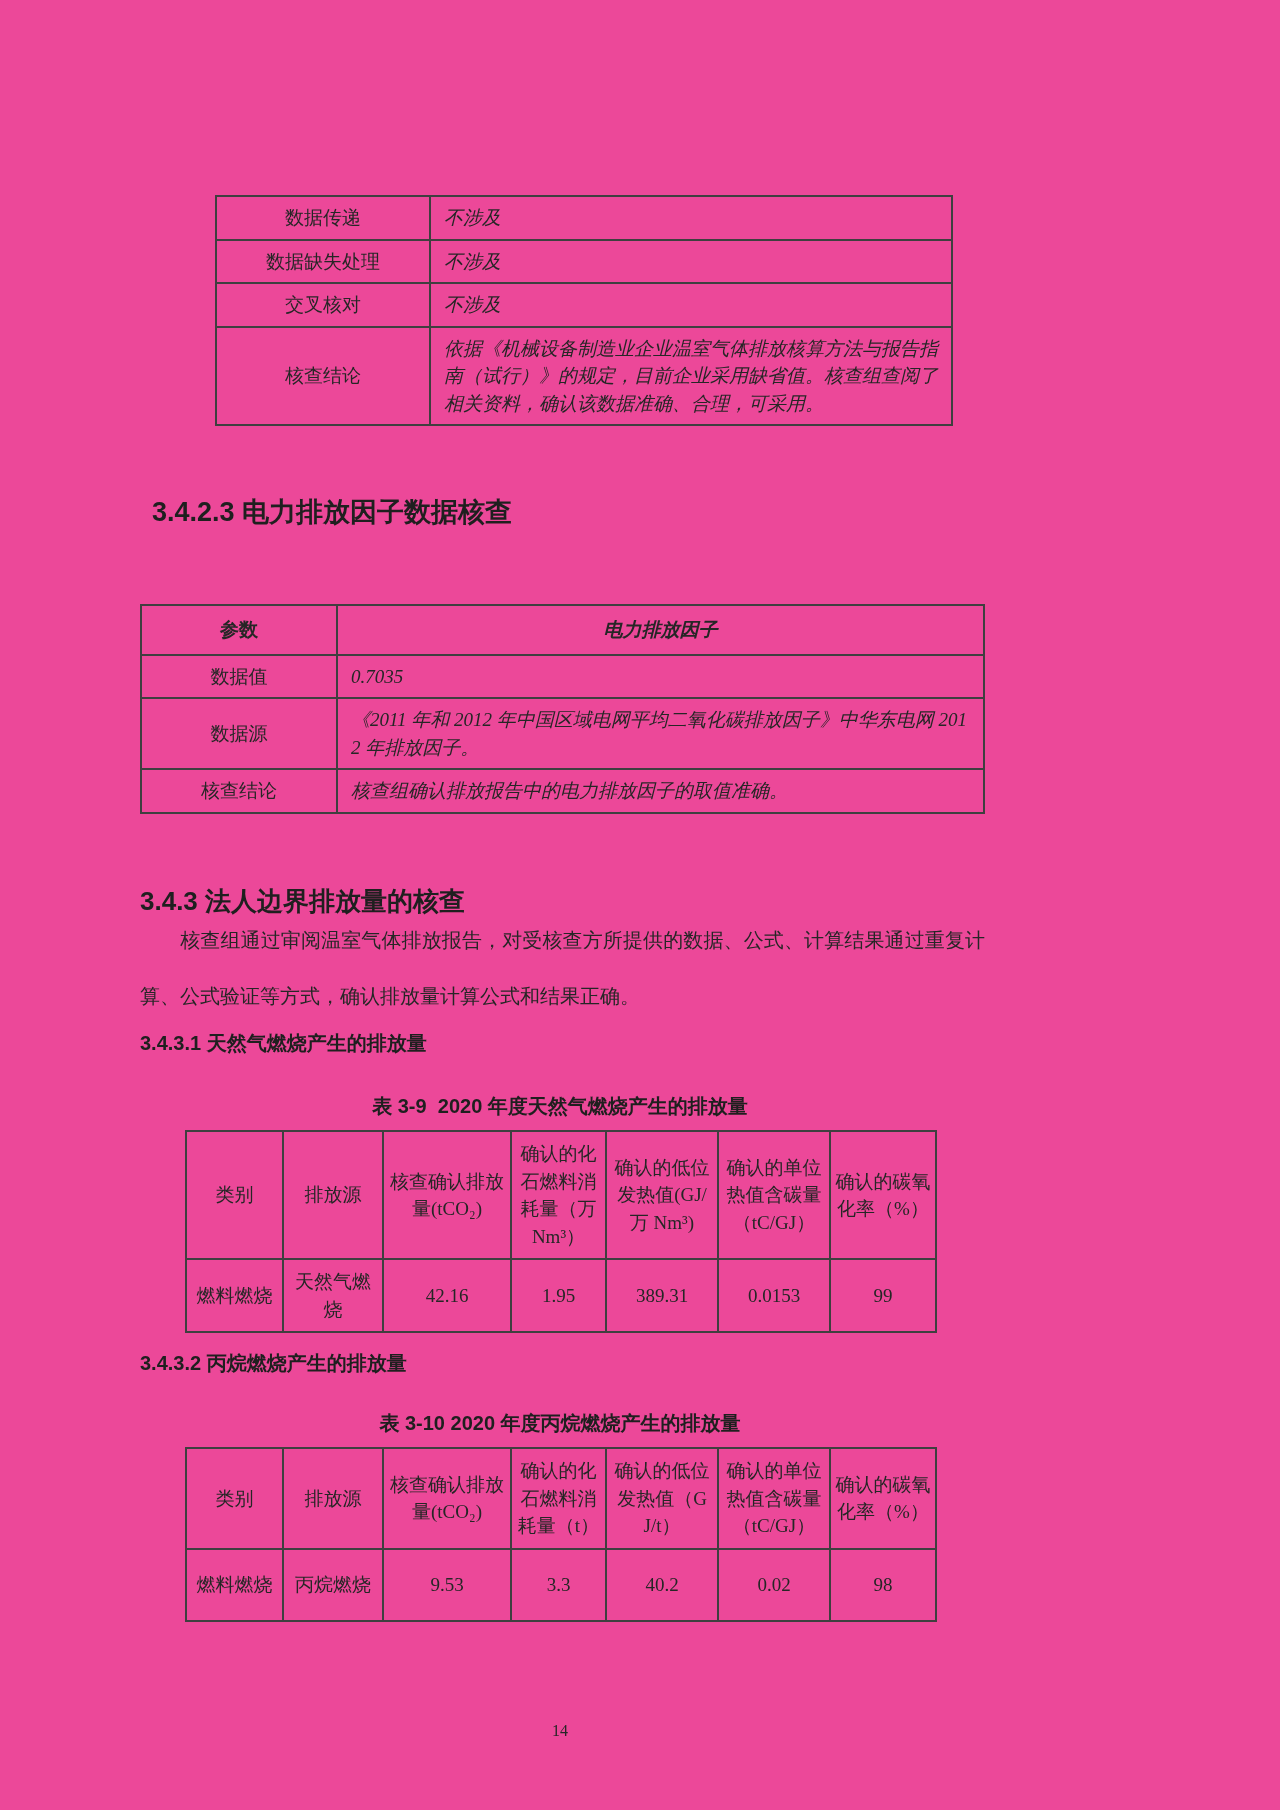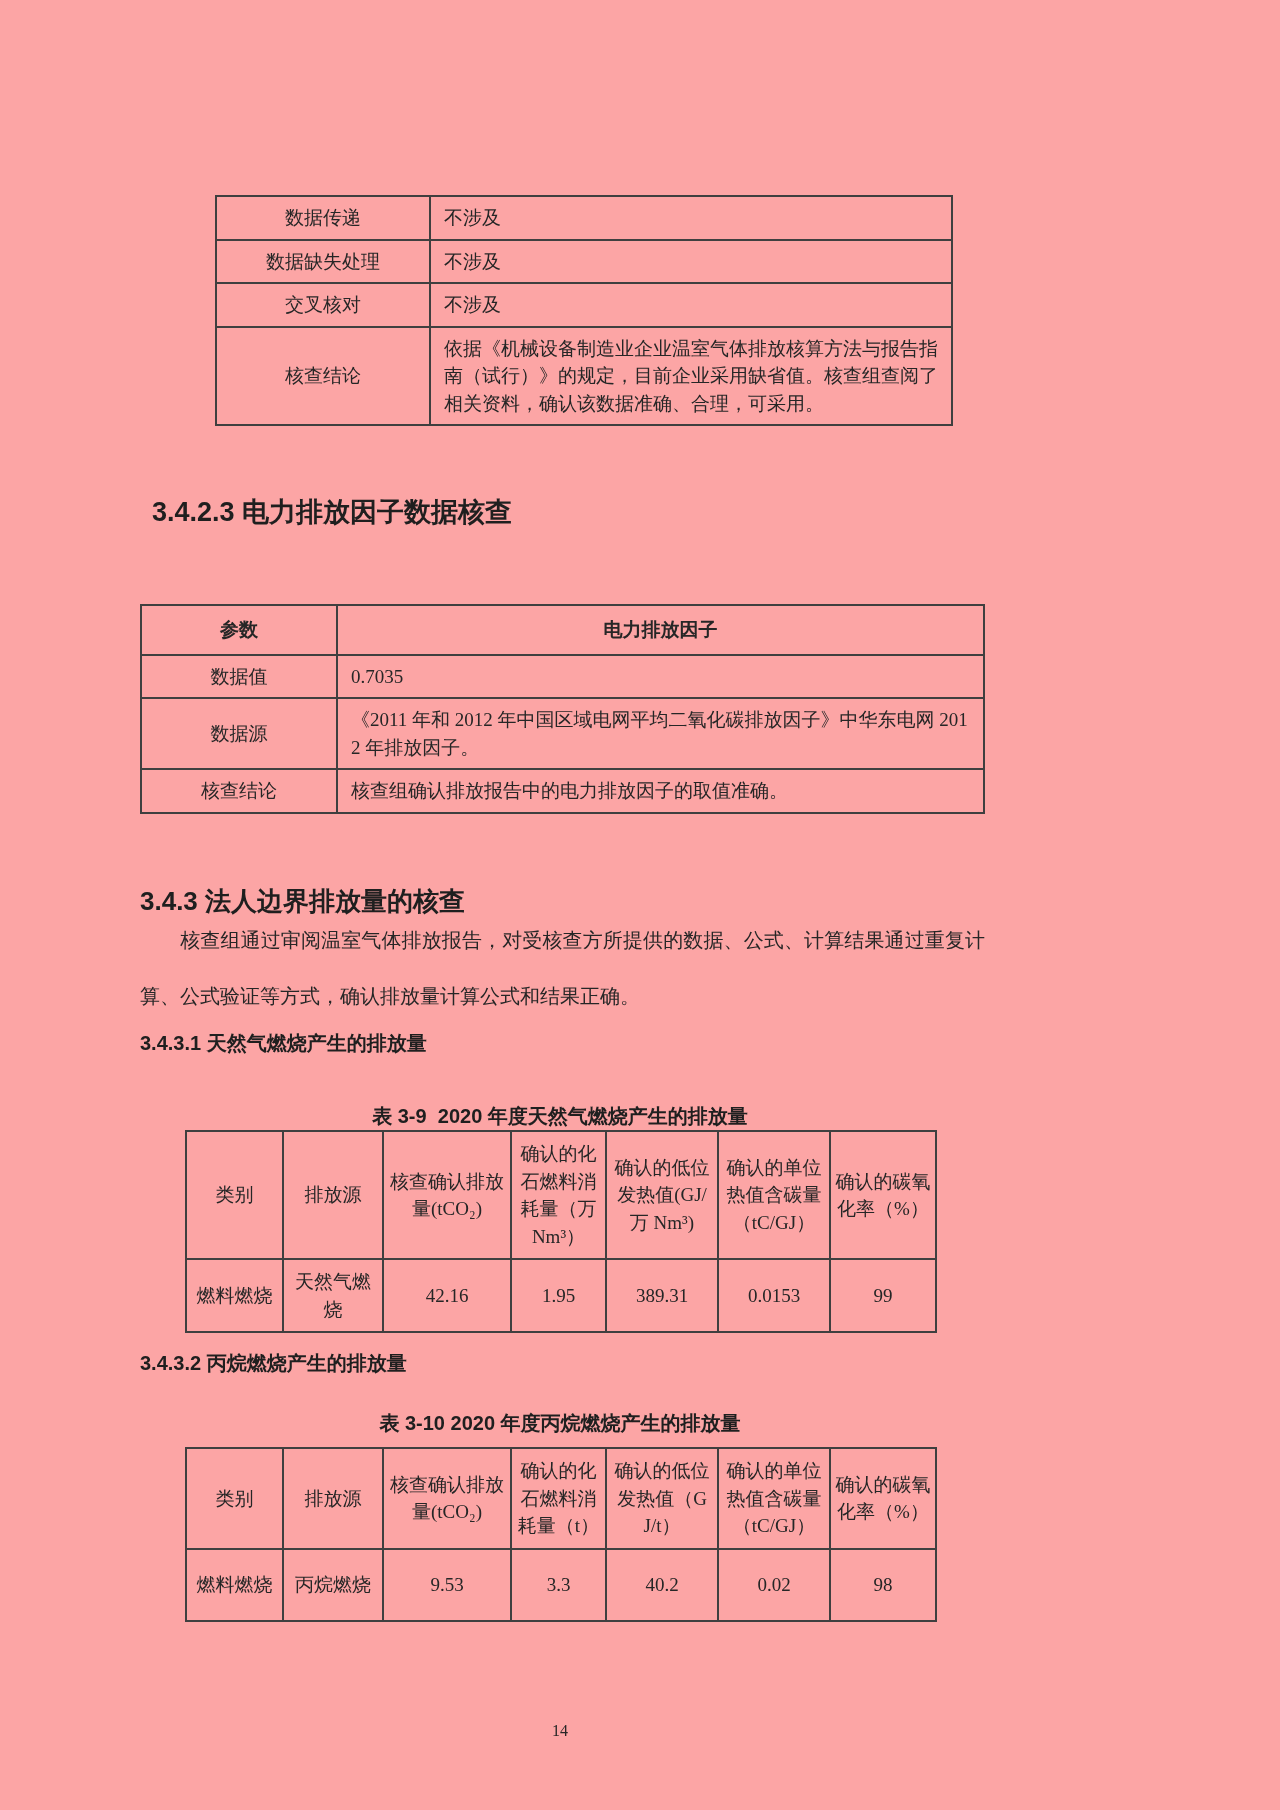--- a/index.html
+++ b/index.html
@@ -4,32 +4,32 @@
 <style>
   * { margin:0; padding:0; box-sizing:border-box; }
   html,body { background:#e8e8e8; }
   body {
     width:1280px; height:1810px;
     font-family:"Liberation Serif","DejaVu Serif",serif;
     color:#262626;
   }
   .page {
     position:relative; width:1280px; height:1810px;
-    background:#fca5a5; overflow:hidden;
+    background:#ec4899; overflow:hidden;
   }
   .block { position:absolute; }
 
   table { border-collapse:collapse; table-layout:fixed; width:100%; background:transparent; }
   td {
     border:2px solid #3f3f3f;
     font-size:19px; line-height:1.45; vertical-align:middle;
     word-break:break-all;
   }
   .kv-label { text-align:center; padding:7px 4px; }
-  .kv-value { text-align:left; padding:7px 13px; }
+  .kv-value { text-align:left; padding:7px 13px;font-style:italic; }
   .bold { font-weight:bold; }
 
   .heading-sm {
     font-family:"Liberation Sans","DejaVu Sans",sans-serif;
     font-weight:bold; font-size:27px; color:#1f1f1f;
     white-space:pre-wrap;
   }
   .heading-lg {
     font-family:"Liberation Sans","DejaVu Sans",sans-serif;
     font-weight:bold; font-size:26px; color:#1f1f1f;
@@ -118,21 +118,21 @@
   </div>
 
   <div class="block heading-lg" style="left:140px; top:852px;">3.4.3 法人边界排放量的核查</div>
 
   <div class="block para" style="left:140px; top:912px; width:845px;">
     <span class="indent"></span><span>核查组通过审阅温室气体排放报告，对受核查方所提供的数据、公式、计算结果通过</span><span>重复计算、公式验证等方式，确认排放量计算公式和结果正确。</span>
   </div>
 
   <div class="block heading-sm" style="left:140px; top:1030px; font-size:20px;">3.4.3.1 天然气燃烧产生的排放量</div>
 
-  <div class="block table-title" style="left:185px; top:1093px; width:750px;margin-top:10px;">表 3-9  2020 年度天然气燃烧产生的排放量</div>
+  <div class="block table-title" style="left:185px; top:1093px; width:750px;">表 3-9  2020 年度天然气燃烧产生的排放量</div>
 
   <div class="block grid-table" style="left:185px; top:1130px; width:750px;">
     <table>
       <colgroup>
         <col style="width:97px">
           <col style="width:100px">
           <col style="width:128px">
         <col style="width:95px">
           <col style="width:112px">
           <col style="width:112px">

